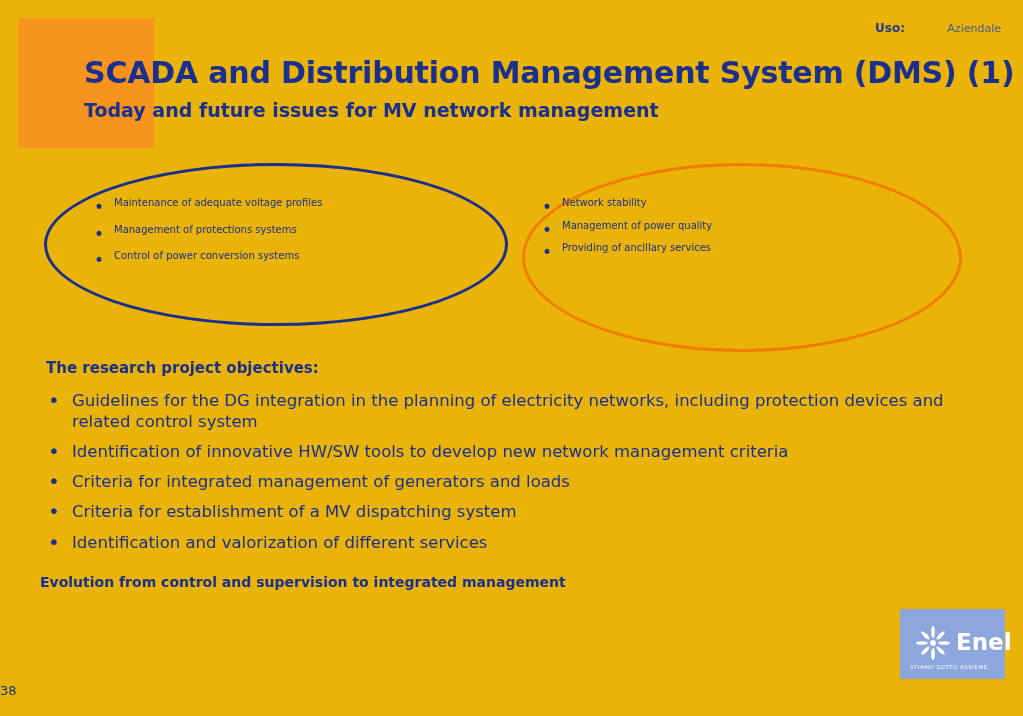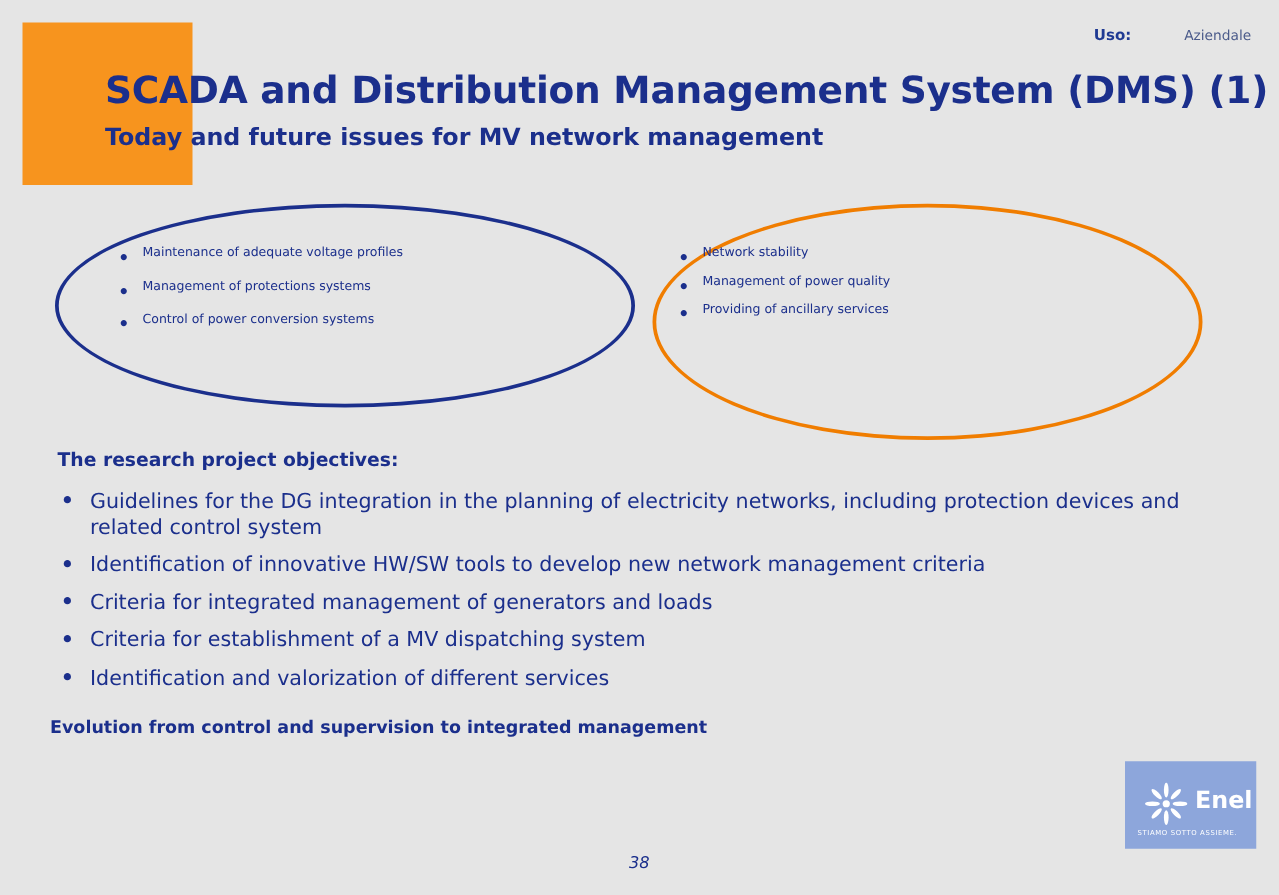--- a/index.html
+++ b/index.html
@@ -7,21 +7,21 @@
     padding: 0;
     background: #ffffff;
   }
   body {
     font-family: "DejaVu Sans", sans-serif;
   }
   #slide {
     position: relative;
     width: 1023px;
     height: 716px;
-    background: #e5e5e5;
+    background: #eab308;
     overflow: hidden;
   }
   .orange-block {
     position: absolute;
     left: 18px;
     top: 18px;
     width: 136px;
     height: 130px;
     background: #F7941E;
   }
@@ -167,21 +167,21 @@
   }
   .logo-inner {
     position: relative;
     width: 100%;
     height: 100%;
   }
   .logo-text {
     position: absolute;
     left: 56px;
     top: 20px;
-    font-size: 19px;
+    font-size: 23px;
     font-weight: bold;
     color: #ffffff;
     font-family: "DejaVu Sans", sans-serif;
   }
   .logo-flower {
     position: absolute;
     left: 16px;
     top: 17px;
     width: 34px;
     height: 34px;
@@ -193,24 +193,22 @@
     font-size: 5.5px;
     color: #ffffff;
     letter-spacing: 0.5px;
     white-space: nowrap;
   }
   .page-number {
     position: absolute;
     left: 0;
     right: 0;
     top: 683px;
-    text-align: center;
     font-size: 13px;
     color: #1B2F8C;
-    font-style: italic;
   }
 </style>
 </head>
 <body>
 
 <div id="slide">
 
   <div class="orange-block"></div>
 
   <div class="uso-label">Uso:</div>

